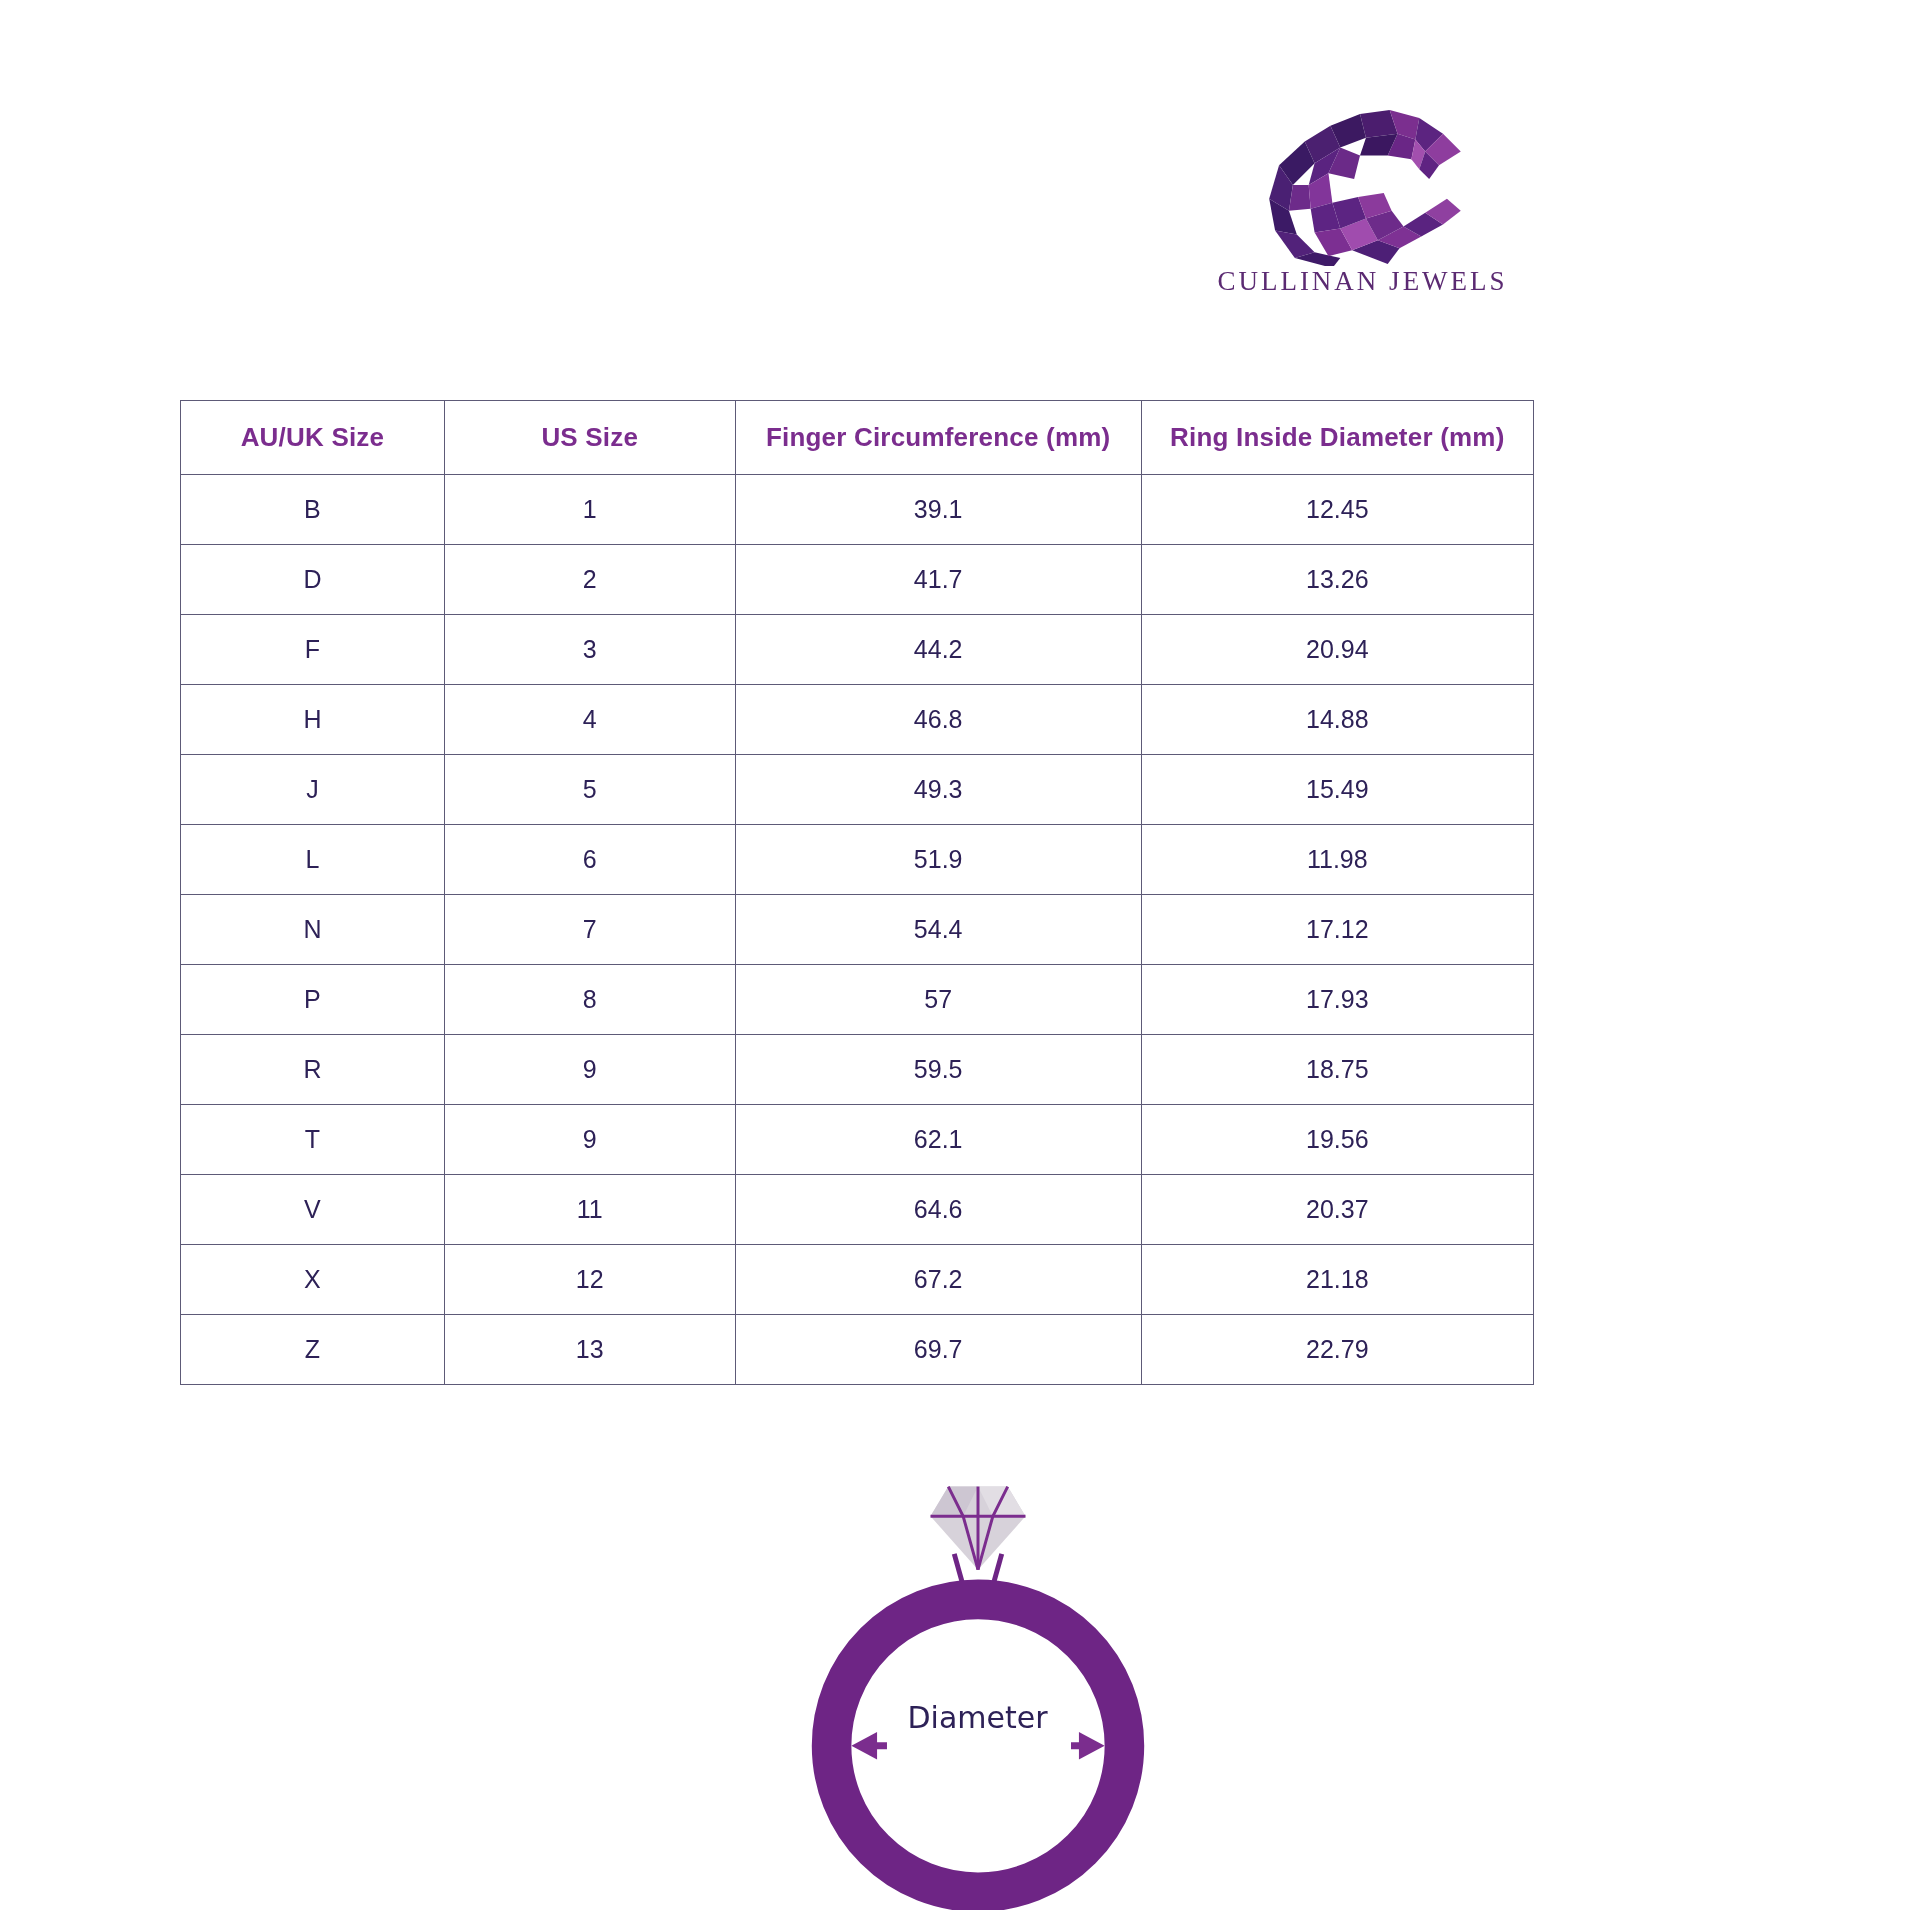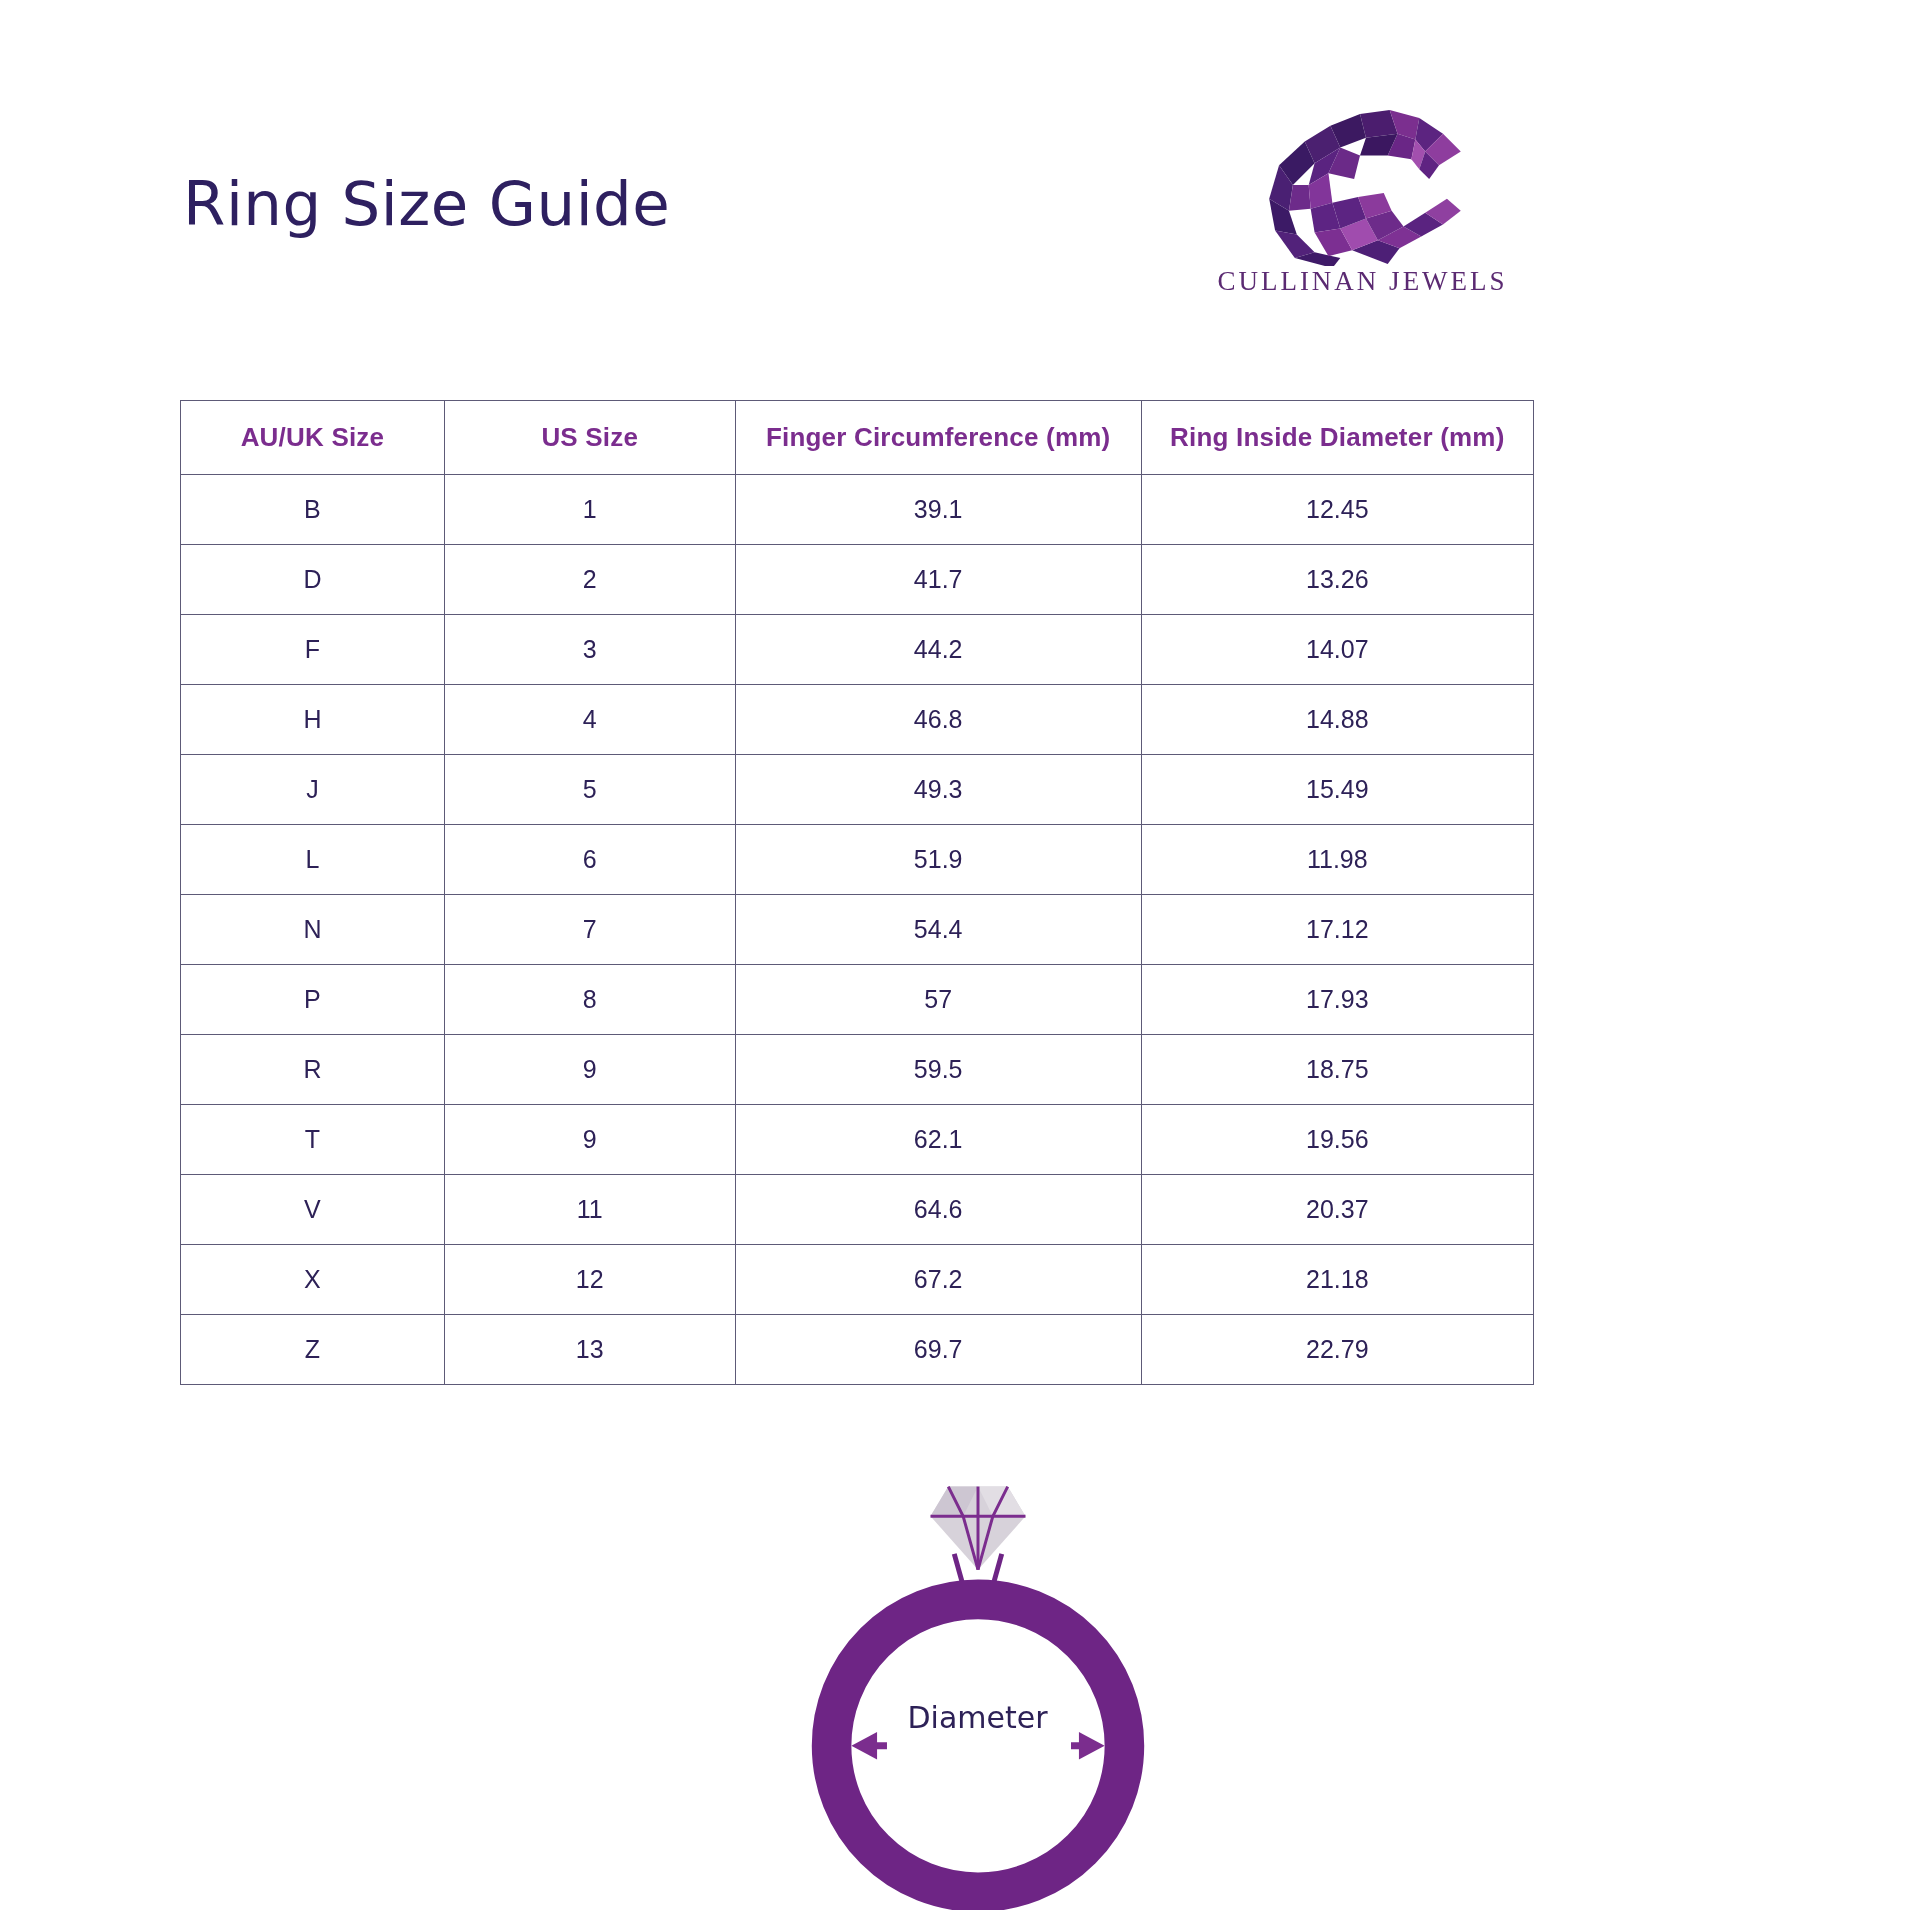--- a/index.html
+++ b/index.html
@@ -125,21 +125,20 @@
     color: #2d2157;
     font-family: "DejaVu Sans", sans-serif;
   }
 </style>
 </head>
 <body>
 
 <div class="page">
 
   <div class="header">
-    <div class="page-title">Ring Size Guide</div>
 
     <div class="brand">
       <div class="brand-mark">
         <svg viewBox="0 0 230 160" width="228" height="158" xmlns="http://www.w3.org/2000/svg">
           <g>
 
             <polygon points="112,6 142,2 150,26 118,30" fill="#4b1d6e"></polygon>
             <polygon points="142,2 172,10 168,32 150,26" fill="#7b2f8f"></polygon>
             <polygon points="172,10 196,26 178,44 168,32" fill="#5c2480"></polygon>
             <polygon points="196,26 214,44 192,58 178,44" fill="#8e3d9e"></polygon>
@@ -204,21 +203,21 @@
         <tr>
           <td>D</td>
           <td>2</td>
           <td>41.7</td>
           <td>13.26</td>
         </tr>
         <tr>
           <td>F</td>
           <td>3</td>
           <td>44.2</td>
-          <td>14.07</td>
+          <td>20.94</td>
         </tr>
         <tr>
           <td>H</td>
           <td>4</td>
           <td>46.8</td>
           <td>14.88</td>
         </tr>
         <tr>
           <td>J</td>
           <td>5</td>

